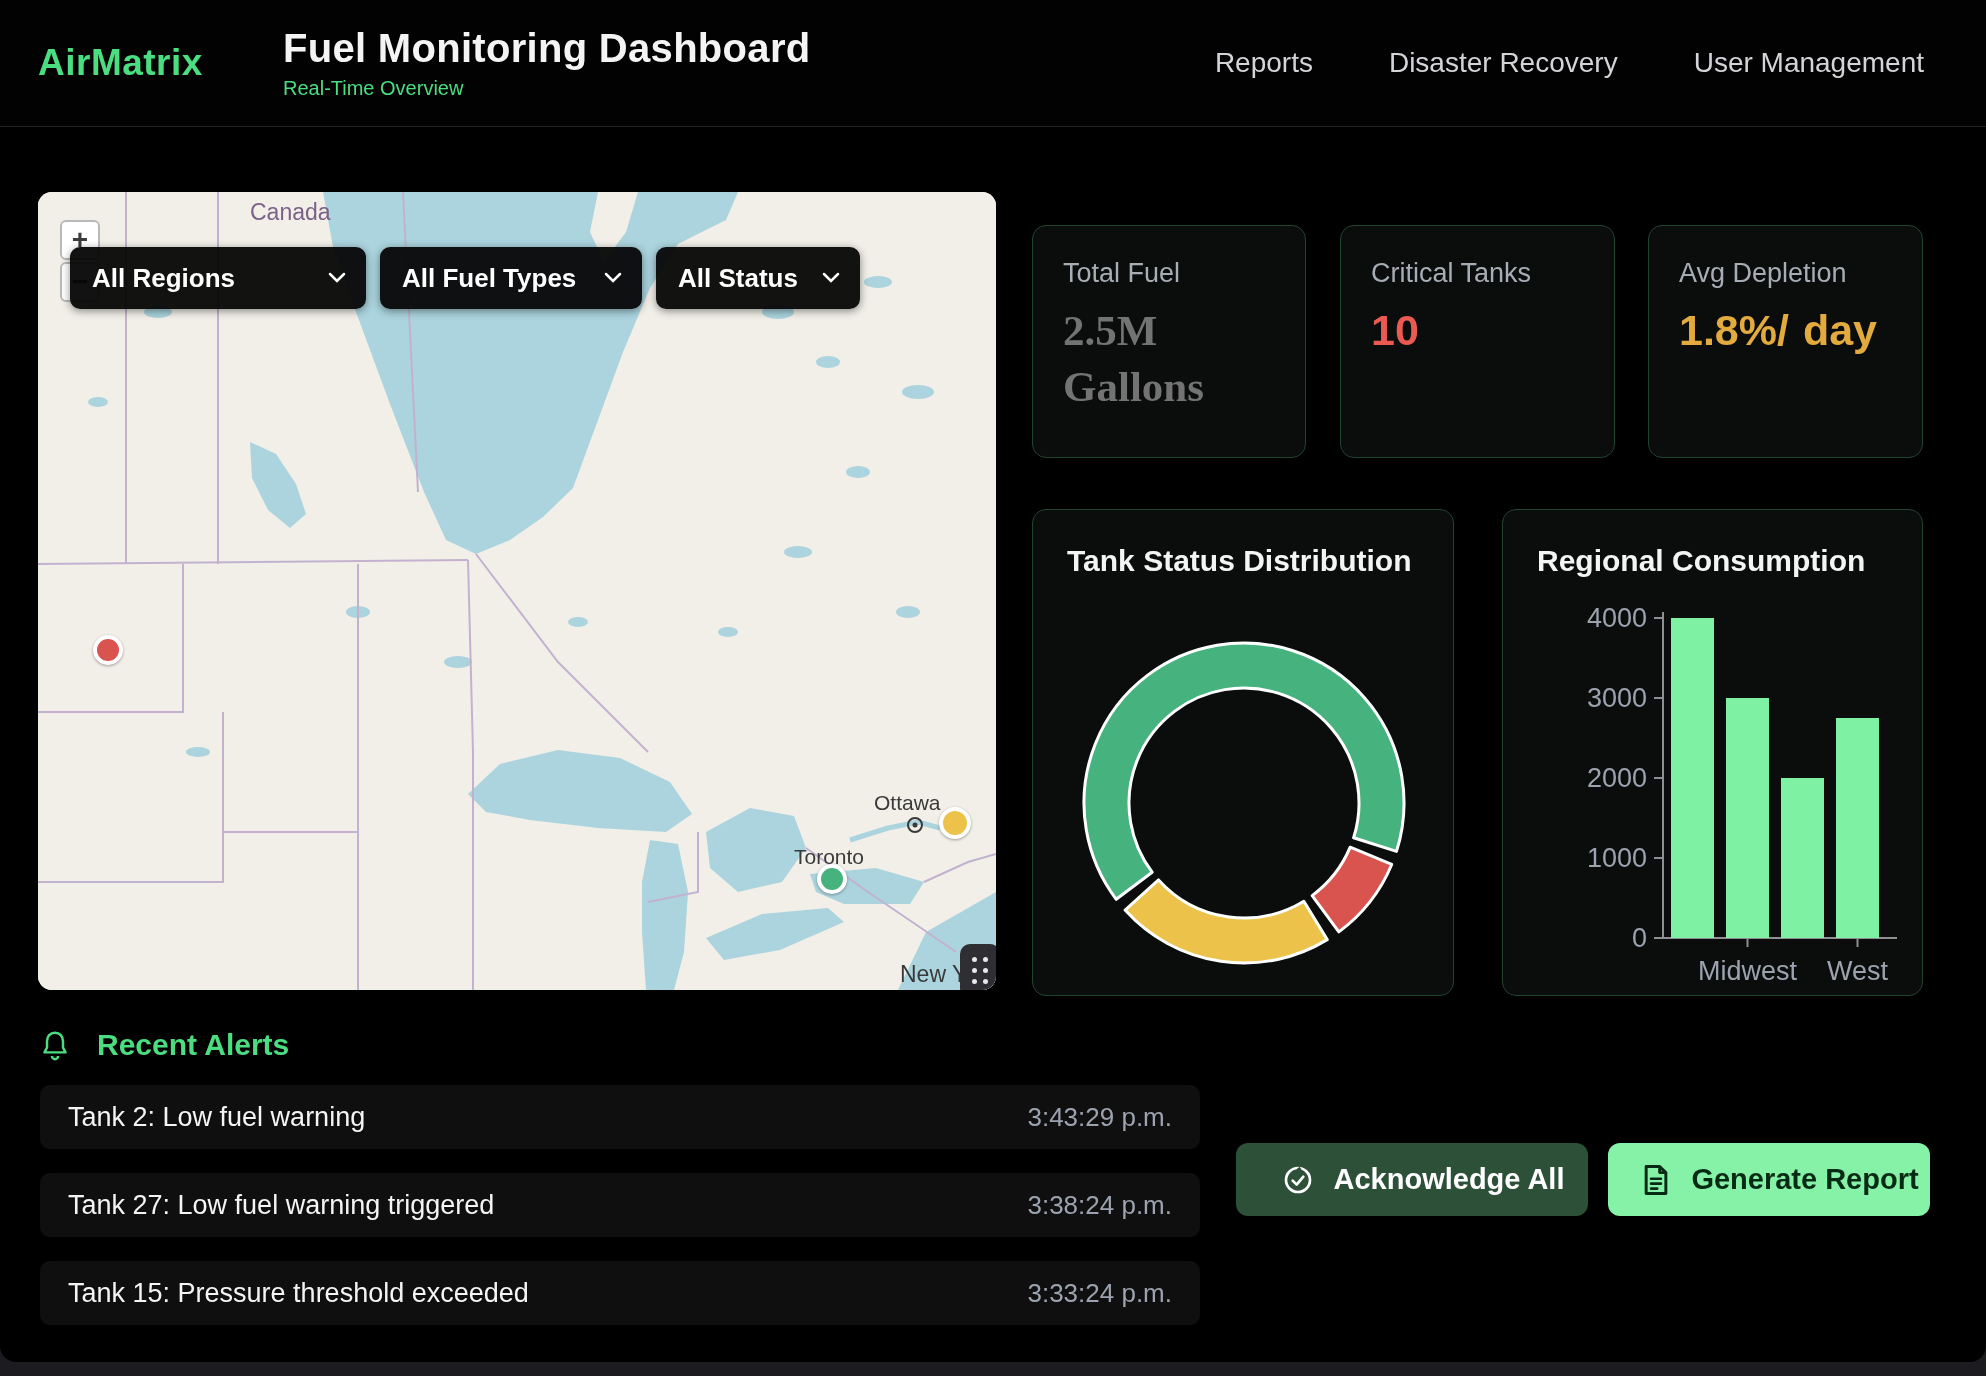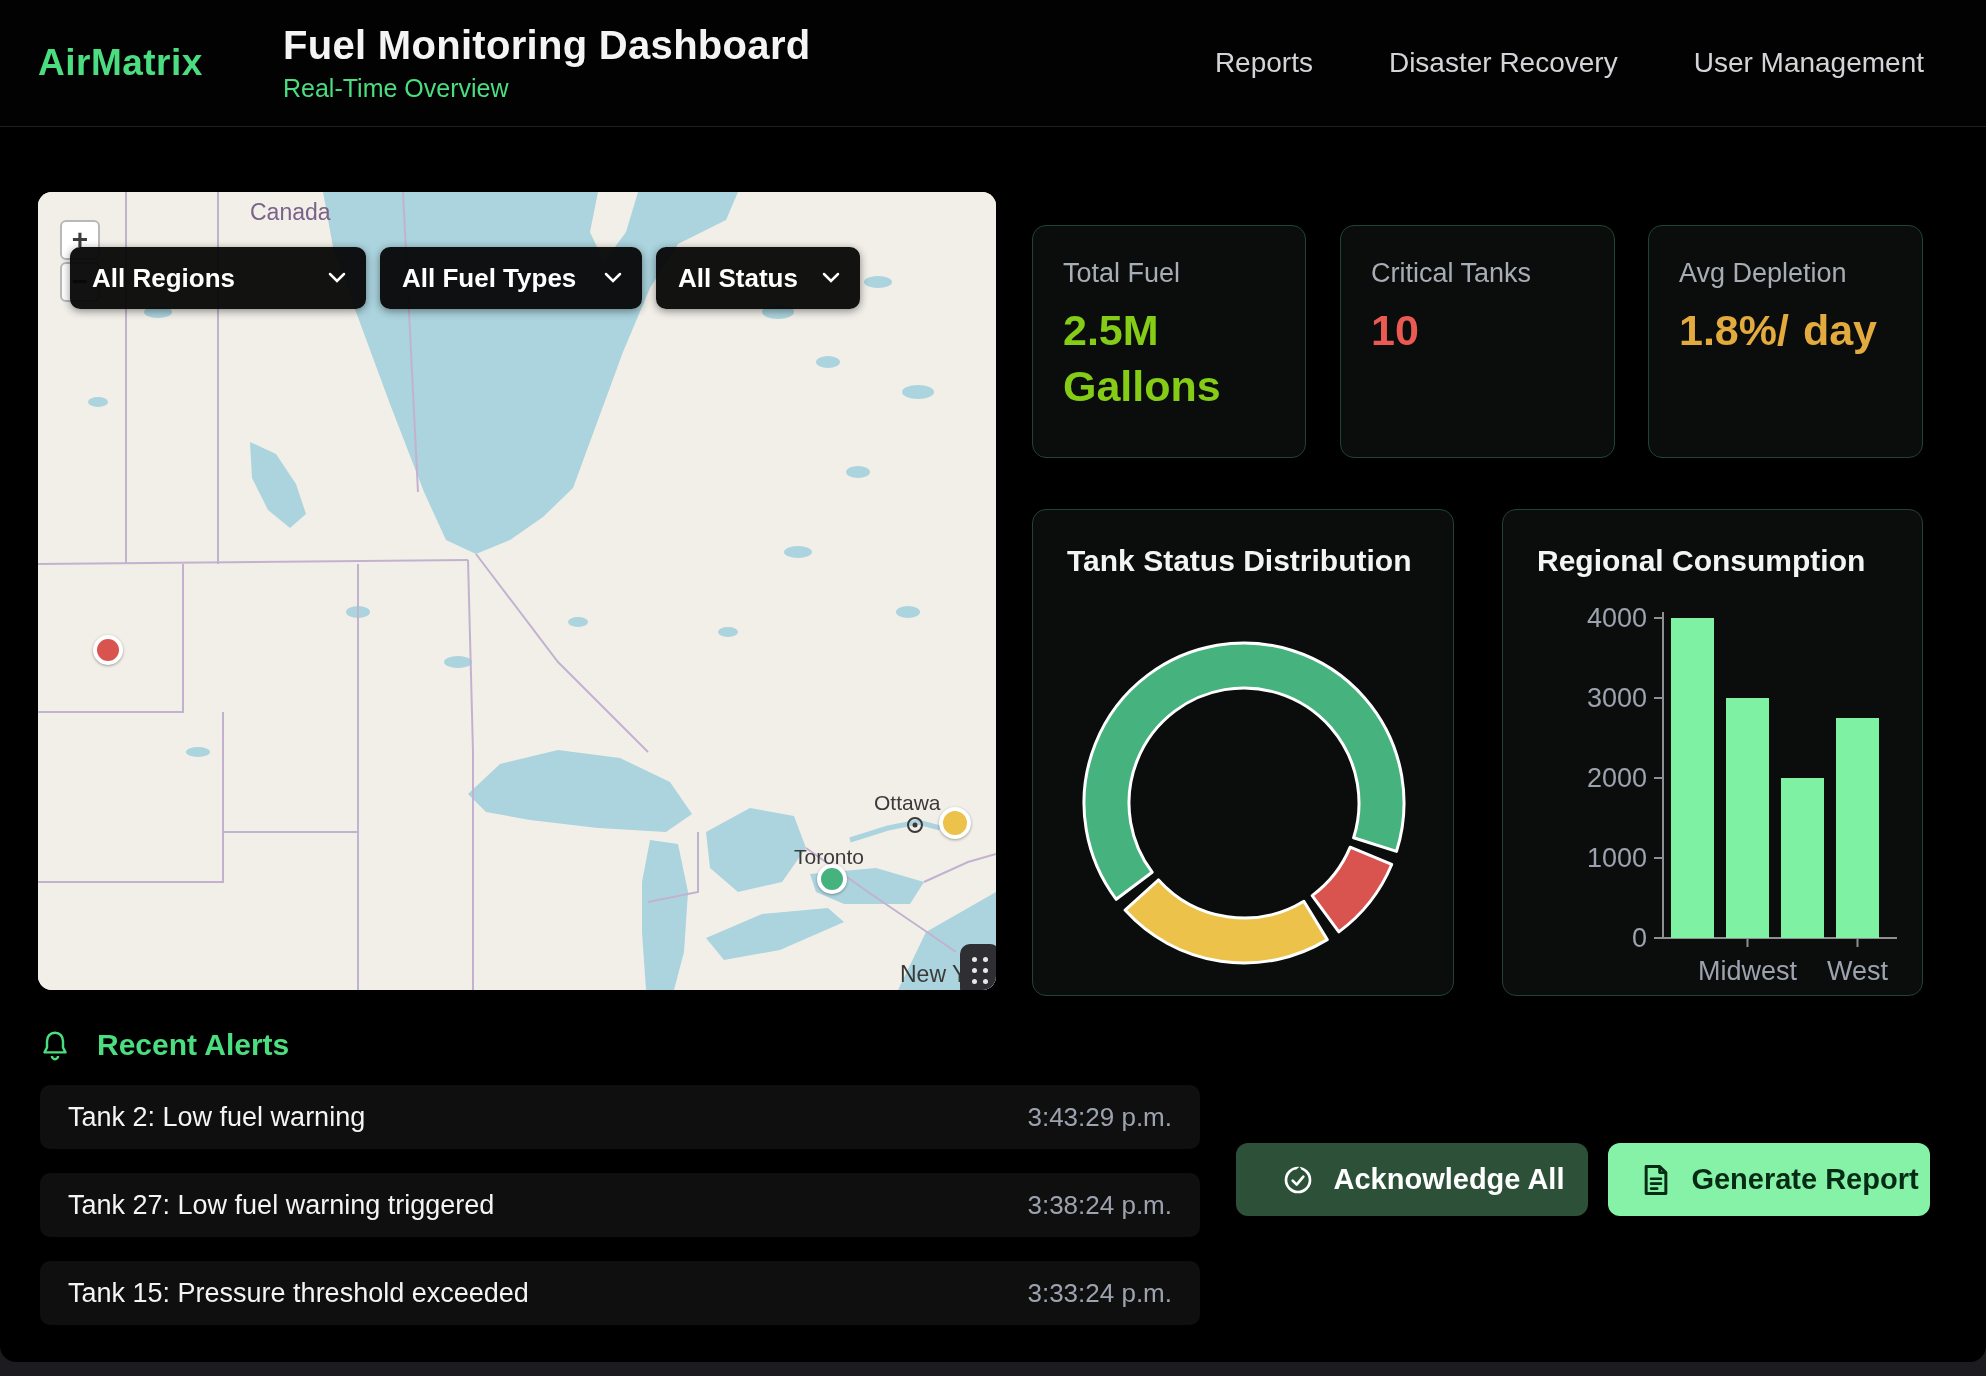--- a/index.html
+++ b/index.html
@@ -4,21 +4,21 @@
 <style>
   * { margin:0; padding:0; box-sizing:border-box; }
   html,body { width:1986px; height:1376px; background:#1c1c20; font-family:"Liberation Sans","DejaVu Sans",sans-serif; }
   .app { position:relative; width:1986px; height:1362px; background:#000; border-radius:0 0 16px 16px; overflow:hidden; }
 
   
   .header { position:absolute; top:0; left:0; width:100%; height:127px; background:#020202; border-bottom:1px solid #202024; display:flex; align-items:center; }
   .brand { margin-left:38px; width:215px; font-size:37px; font-weight:bold; color:#4ade80; letter-spacing:.5px; }
   .title-block { margin-left:30px; }
   .page-title { font-size:40px; font-weight:bold; color:#f4f4f5; letter-spacing:.3px; }
-  .page-subtitle { margin-top:6px; font-size:25px; font-weight:500; color:#4ade80; }
+  .page-subtitle { margin-top:6px; font-size:20px; font-weight:500; color:#4ade80; }
   .nav { margin-left:auto; margin-right:62px; display:flex; gap:76px; }
   .nav-item { font-size:28px; color:#d4d4d8; cursor:pointer; white-space:nowrap; }
 
   
   .map-panel { position:absolute; left:38px; top:192px; width:958px; height:798px; border-radius:14px; overflow:hidden; background:#f2efe9; }
   .map-svg { position:absolute; inset:0; }
   .zoom-ctl { position:absolute; left:22px; width:40px; height:40px; background:#fff; border:2px solid #b9b9b9; border-radius:6px; color:#3c3c3c; font-size:28px; font-weight:bold; display:flex; align-items:center; justify-content:center; z-index:1; cursor:pointer; }
   .zoom-in { top:28px; }
   .zoom-out { top:70px; }
   .filters { position:absolute; left:32px; top:55px; display:flex; gap:14px; z-index:2; }
@@ -168,21 +168,21 @@
           <i></i>
           <i></i>
           <i></i>
           <i></i>
         </div>
     </div>
   </div>
 
   <div class="card" style="left:1032px; top:225px; width:274px; height:233px;">
     <div class="stat-label">Total Fuel</div>
-    <div class="stat-value" id="stat-val-0" style="color: #84cc16;">2.5M Gallons</div>
+    <div class="stat-value" id="stat-val-0" style="color: #737373; font-family: Liberation Serif, serif;">2.5M Gallons</div>
   </div>
   <div class="card" style="left:1340px; top:225px; width:275px; height:233px;">
     <div class="stat-label">Critical Tanks</div>
     <div class="stat-value" id="stat-val-1" style="color: rgb(234, 90, 82);">10</div>
   </div>
   <div class="card" style="left:1648px; top:225px; width:275px; height:233px;">
     <div class="stat-label">Avg Depletion</div>
     <div class="stat-value" id="stat-val-2" style="color: rgb(227, 171, 61);">1.8%/ day</div>
   </div>
 

